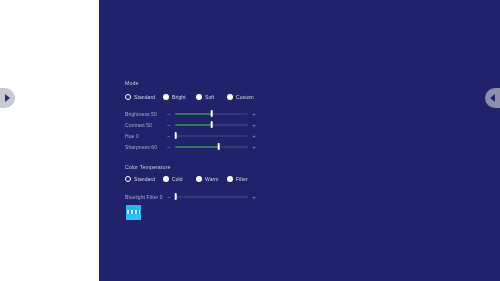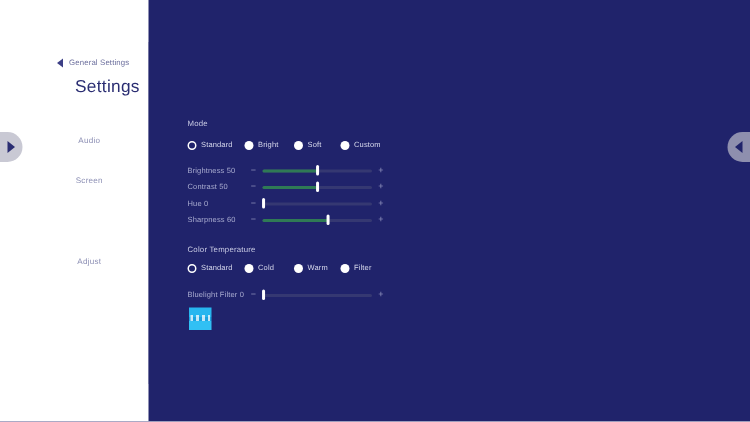--- a/index.html
+++ b/index.html
@@ -275,45 +275,20 @@
 
   <div class="edge-tab" id="edge-tab-left">
     <span class="tab-arrow"></span>
   </div>
   <div class="edge-tab" id="edge-tab-right">
     <span class="tab-arrow"></span>
   </div>
 
   <div id="settings-dialog">
 
-    <div id="dialog-sidebar">
-
-      <div id="breadcrumb">
-        <span id="back-chevron-icon"></span>
-        <span id="breadcrumb-label">General Settings</span>
-      </div>
-
-      <div id="page-title">Settings</div>
-
-      <div id="dialog-nav">
-        <div class="nav-item">
-          <span>Audio</span>
-        </div>
-        <div class="nav-item">
-          <span>Screen</span>
-        </div>
-        <div class="nav-item active">
-          <span>Display</span>
-        </div>
-        <div class="nav-item">
-          <span>Adjust</span>
-        </div>
-      </div>
-      <div id="notch-bottom"></div>
-    </div>
 
     <div id="dialog-content">
 
       <div style="position:absolute;left:26px;top:52px;">
         <div class="section-label">Mode</div>
       </div>
 
       <div class="radio-group" style="position:absolute;left:26px;top:66px;width:130px;">
         <div class="radio-option selected" style="width:38px;">
           <span class="radio-dot"></span>

